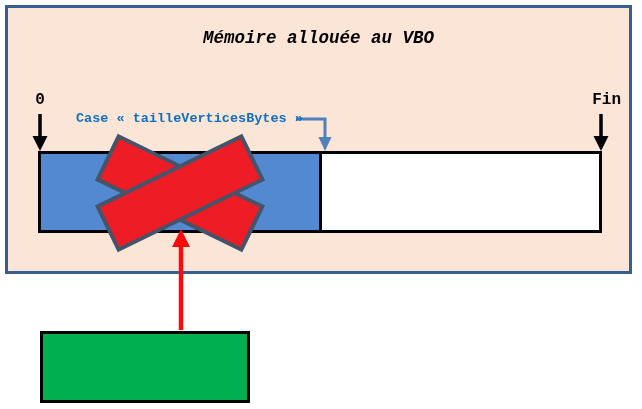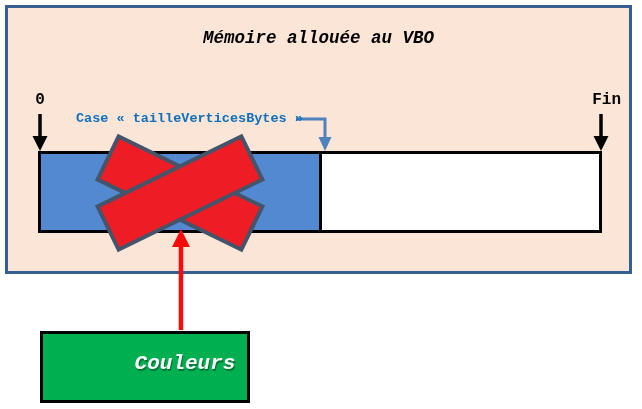--- a/index.html
+++ b/index.html
@@ -153,15 +153,14 @@
 
     <g>
       <line class="red-line" x1="181" y1="330" x2="181" y2="245"></line>
       <polygon class="red-head" points="181,229 172,247 190,247"></polygon>
     </g>
   </svg>
 
   <div class="pos-label pos-zero">0</div>
   <div class="pos-label pos-fin">Fin</div>
   <div class="case-label">Case « tailleVerticesBytes »</div>
-  <div class="couleurs-label">Couleurs</div>
 
 </div>
 
 </body></html>

